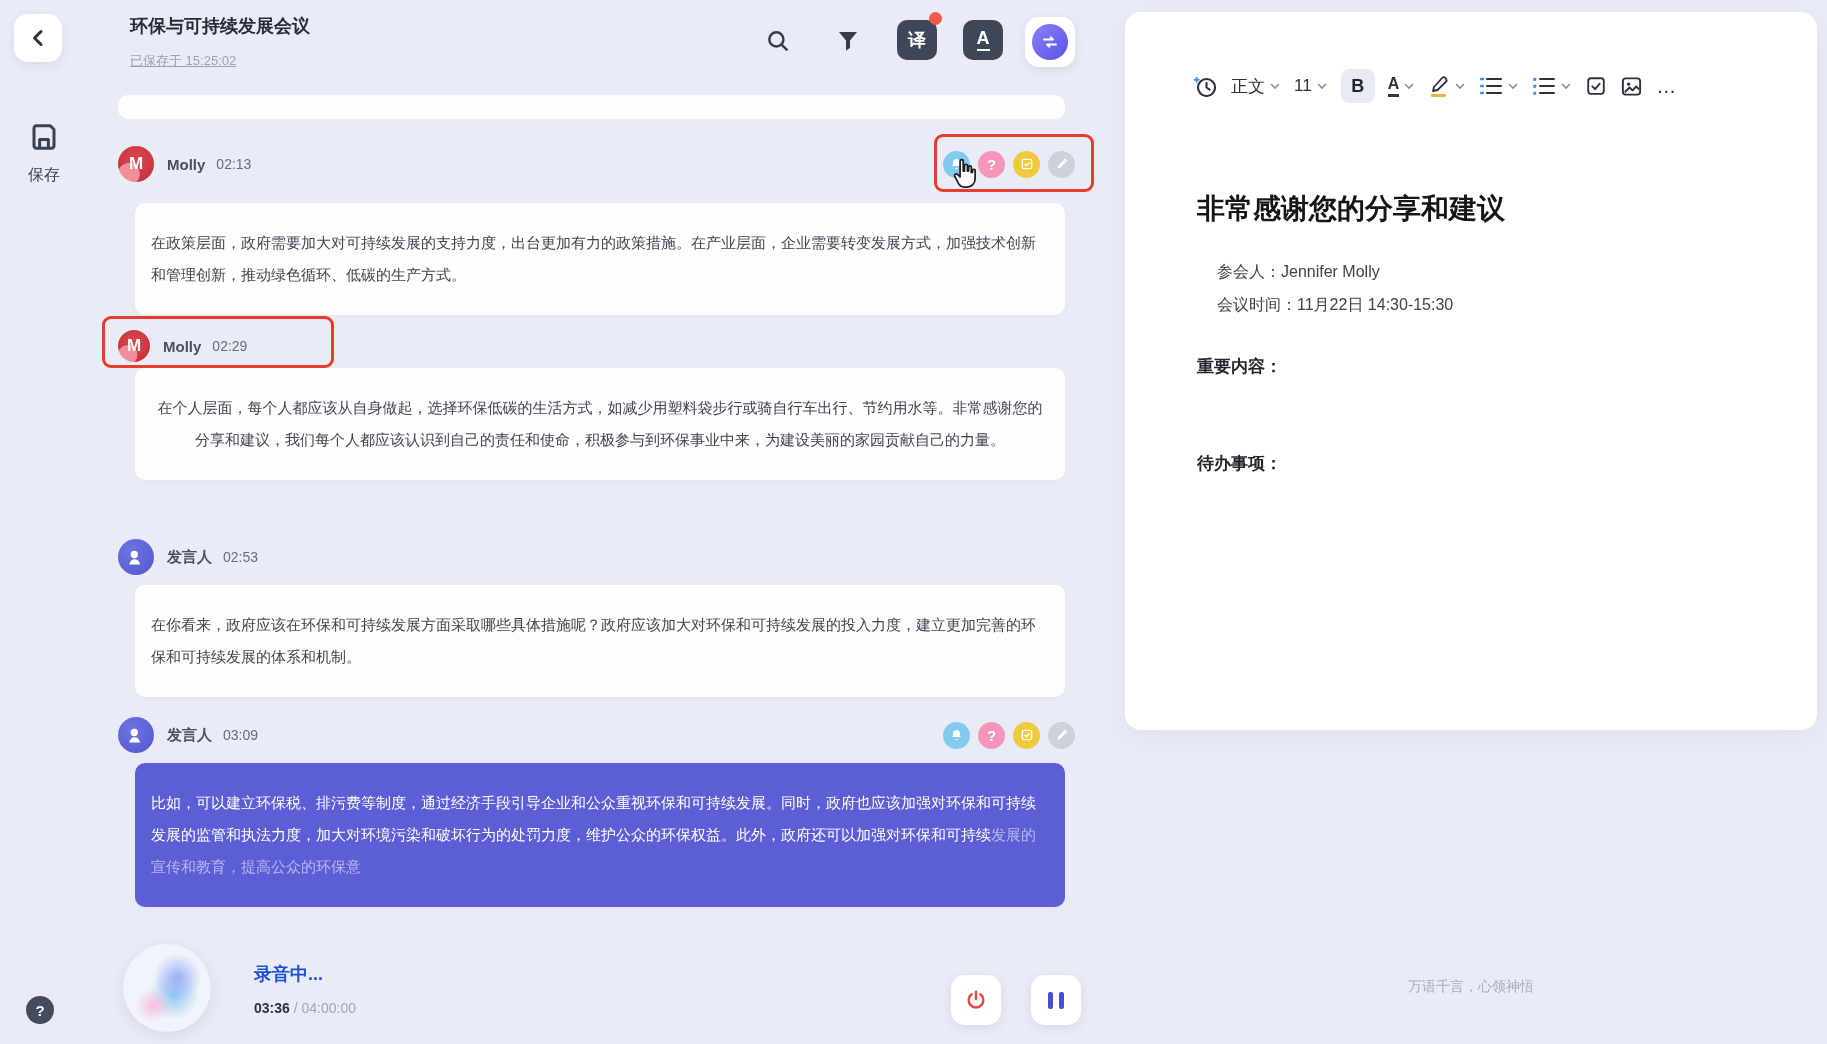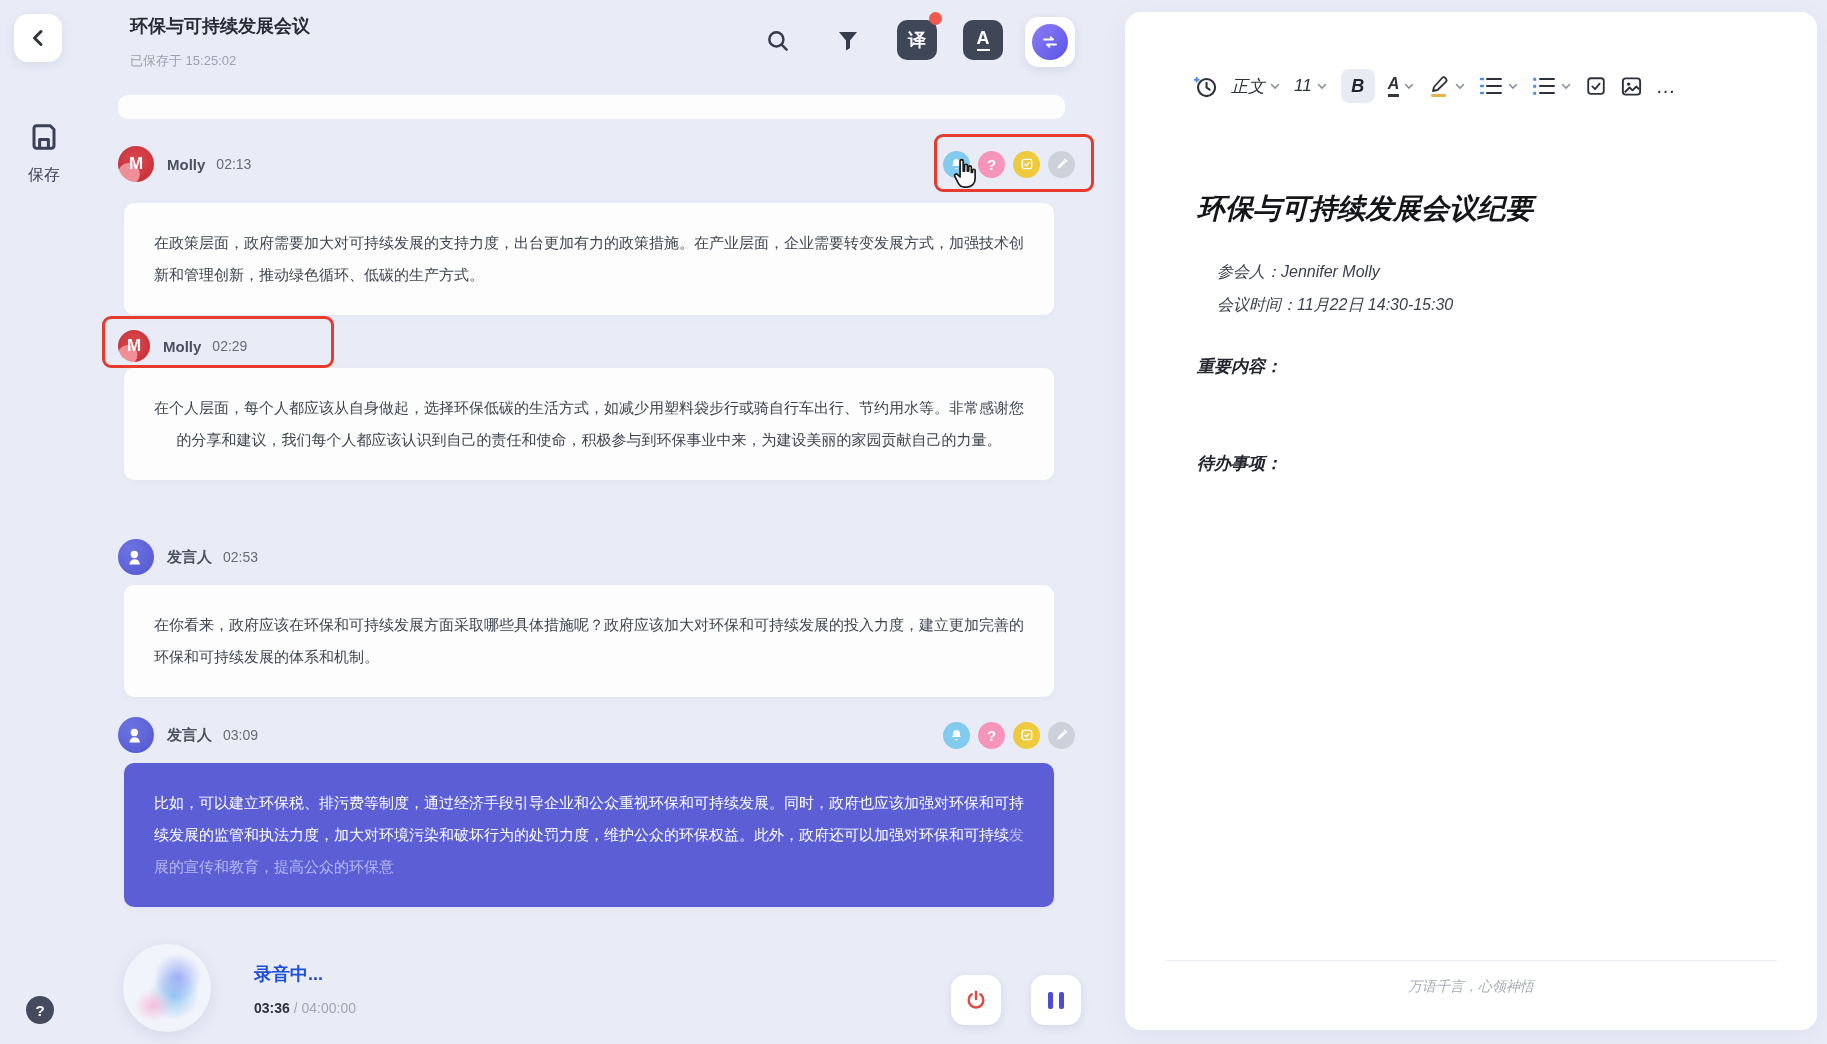--- a/index.html
+++ b/index.html
@@ -10,21 +10,21 @@
   
   .back-btn { position:absolute; left:14px; top:14px; width:48px; height:48px; border-radius:14px;
     background:#fff; box-shadow:0 3px 10px rgba(90,100,150,.12); display:flex; align-items:center; justify-content:center; cursor:pointer; }
   .save-btn { position:absolute; left:0; top:122px; width:88px; text-align:center; cursor:pointer; }
   .save-btn .lbl { display:block; margin-top:9px; font-size:16px; color:#3a4156; }
   .help-btn { position:absolute; left:26px; top:996px; width:28px; height:28px; border-radius:50%;
     background:#454b5e; color:#fff; font-size:15px; font-weight:bold; display:flex; align-items:center; justify-content:center; cursor:pointer; }
 
   
   .page-title { position:absolute; left:130px; top:14px; font-size:18px; font-weight:bold; color:#262b36; }
-  .saved-at { position:absolute; left:130px; top:52px; font-size:13px; color:#9ba1b0; }
+  .saved-at { position:absolute; left:130px; top:52px; font-size:13px; color:#9ba1b0;text-decoration:underline; }
   .hicon { position:absolute; width:36px; height:36px; display:flex; align-items:center; justify-content:center; cursor:pointer; }
   .sqicon { position:absolute; width:40px; height:40px; border-radius:10px; background:#3f4658; color:#fff;
     display:flex; align-items:center; justify-content:center; cursor:pointer; }
   .sqicon .g { font-size:18px; font-weight:bold; line-height:1; }
   .sqicon .g.dict { border-bottom:2px solid #fff; padding-bottom:2px; }
   .reddot { position:absolute; left:929px; top:12px; width:13px; height:13px; border-radius:50%; background:#f05a4c; }
   .ai-btn { position:absolute; left:1025px; top:17px; width:50px; height:50px; border-radius:14px; background:#fff;
     box-shadow:0 3px 10px rgba(90,100,150,.14); display:flex; align-items:center; justify-content:center; cursor:pointer; }
   .ai-inner { width:36px; height:36px; border-radius:50%; background:linear-gradient(135deg,#8d7df6,#5a54e6);
     display:flex; align-items:center; justify-content:center; }
@@ -35,22 +35,22 @@
   .avatar { width:36px; height:36px; border-radius:50%; flex:0 0 36px; display:flex; align-items:center; justify-content:center; }
   .avatar.red { background:radial-gradient(circle at 30% 78%, #f08f97 0 28%, transparent 30%), radial-gradient(circle at 50% 40%, #dd4950, #c12b33); color:#fff; font-weight:bold; font-size:17px; }
   .avatar.purple { background:radial-gradient(circle at 35% 30%, #6d72e2, #5257cf); }
   .spk { font-size:15px; font-weight:bold; color:#4b505e; }
   .tm { font-size:14px; color:#666c7a; margin-left:-2px; }
   .chips { margin-left:auto; margin-right:18px; display:flex; gap:8px; }
   .chip { width:27px; height:27px; border-radius:50%; display:flex; align-items:center; justify-content:center; cursor:pointer; }
   .chip.blue { background:#82cbee; } .chip.pink { background:#f595b9; }
   .chip.yellow { background:#efca3c; } .chip.gray { background:#cdd1d9; }
   .chip .q { color:#fff; font-weight:bold; font-size:15px; }
-  .bubble { position:absolute; left:124px; width:930px; border-radius:10px; background:#fdfdfe;
-    padding:24px 30px; font-size:15px; line-height:32px; color:#3f4451; box-shadow:0 2px 6px rgba(120,130,170,.05); cursor:text; }
+  .bubble { position:absolute; left:135px; width:930px; border-radius:10px; background:#fdfdfe;
+    padding:24px 16px; font-size:15px; line-height:32px; color:#3f4451; box-shadow:0 2px 6px rgba(120,130,170,.05); cursor:text; }
   .bubble.violet { background:#5c5ed6; color:#ffffff; }
   .bubble.violet .streaming { color:rgba(255,255,255,.55); }
 
   .anno { position:absolute; border:3px solid #e73b2d; border-radius:9px; pointer-events:none; }
   .cursor-g { position:absolute; left:948px; top:158px; }
 
   
   .orb { position:absolute; left:123px; top:944px; width:88px; height:88px; border-radius:50%;
     background:
       radial-gradient(closest-side at 62% 38%, rgba(150,170,245,.9), transparent 72%),
@@ -60,22 +60,22 @@
     box-shadow:0 4px 14px rgba(120,130,180,.18); }
   .rec-status { position:absolute; left:254px; top:962px; font-size:18px; font-weight:bold; color:#1d4ed8; }
   .rec-time { position:absolute; left:254px; top:1000px; font-size:14px; color:#a0a6b4; }
   .rec-time .el { font-weight:bold; color:#2c313d; }
   .ctl-btn { position:absolute; width:50px; height:50px; top:975px; border-radius:14px; background:#fff;
     box-shadow:0 3px 10px rgba(90,100,150,.14); display:flex; align-items:center; justify-content:center; cursor:pointer; }
   .pause-bars { display:flex; gap:6px; }
   .pause-bars i { width:5px; height:17px; background:#4a4cd4; border-radius:2px; }
 
   
-  .card { position:absolute; left:1125px; top:12px; width:692px; height:1018px; background:#fff;
-    border-radius:16px; box-shadow:0 6px 26px rgba(100,110,160,.08);font-style:italic; }
+  .card { position:absolute; left:1125px; top:12px; width:692px; height:718px; background:#fff;
+    border-radius:16px; box-shadow:0 6px 26px rgba(100,110,160,.08); }
   .toolbar { position:absolute; left:68px; top:54px; right:30px; height:40px; display:flex; align-items:center; gap:13px; color:#2c313d; }
   .tbtn { display:flex; align-items:center; gap:4px; cursor:pointer; }
   .tsel { font-size:17px; color:#2c313d; }
   .bold-btn { width:34px; height:34px; border-radius:8px; background:#e9ebf4; font-size:18px; font-weight:bold;
     color:#21242e; display:flex; align-items:center; justify-content:center; cursor:pointer; }
   .a-color { font-size:16px; font-weight:bold; color:#2c313d; border-bottom:3px solid #33383f; line-height:1.15; }
   .more-dots { font-size:20px; color:#2c313d; letter-spacing:2px; cursor:pointer; }
   .doc-title { position:absolute; left:72px; top:178px; font-size:28px; font-weight:bold; color:#141519; cursor:text; }
   .doc-meta { position:absolute; left:72px; top:243px; font-size:16px; line-height:33px; color:#3c414d; cursor:text;margin-left:20px; }
   .doc-sec { position:absolute; left:72px; font-size:17px; font-weight:bold; color:#23262e; cursor:text; }
@@ -346,21 +346,21 @@
           <svg width="23" height="23" viewBox="0 0 24 24">
               <rect x="3" y="3.5" width="18" height="17" rx="3" fill="none" stroke="#2c313d" stroke-width="2"></rect>
               <circle cx="9" cy="9.5" r="1.8" fill="#2c313d"></circle>
               <path d="M5 18l5-5 3 3 4-4 3 3" fill="none" stroke="#2c313d" stroke-width="2" stroke-linejoin="round"></path>
             </svg>
         </span>
       </span>
       <span class="more-dots">…</span>
     </div>
 
-    <div class="doc-title">环保与可持续发展会议纪要</div>
+    <div class="doc-title">非常感谢您的分享和建议</div>
     <div class="doc-meta">
       <div><span>参会人：</span><span>Jennifer  Molly</span></div>
       <div><span>会议时间：</span><span>11月22日 14:30-15:30</span></div>
     </div>
     <div class="doc-sec" style="top:343px;">重要内容：</div>
     <div class="doc-sec" style="top:440px;">待办事项：</div>
 
     <div class="card-divider"></div>
     <div class="card-footer">万语千言，心领神悟</div>
   </div>

